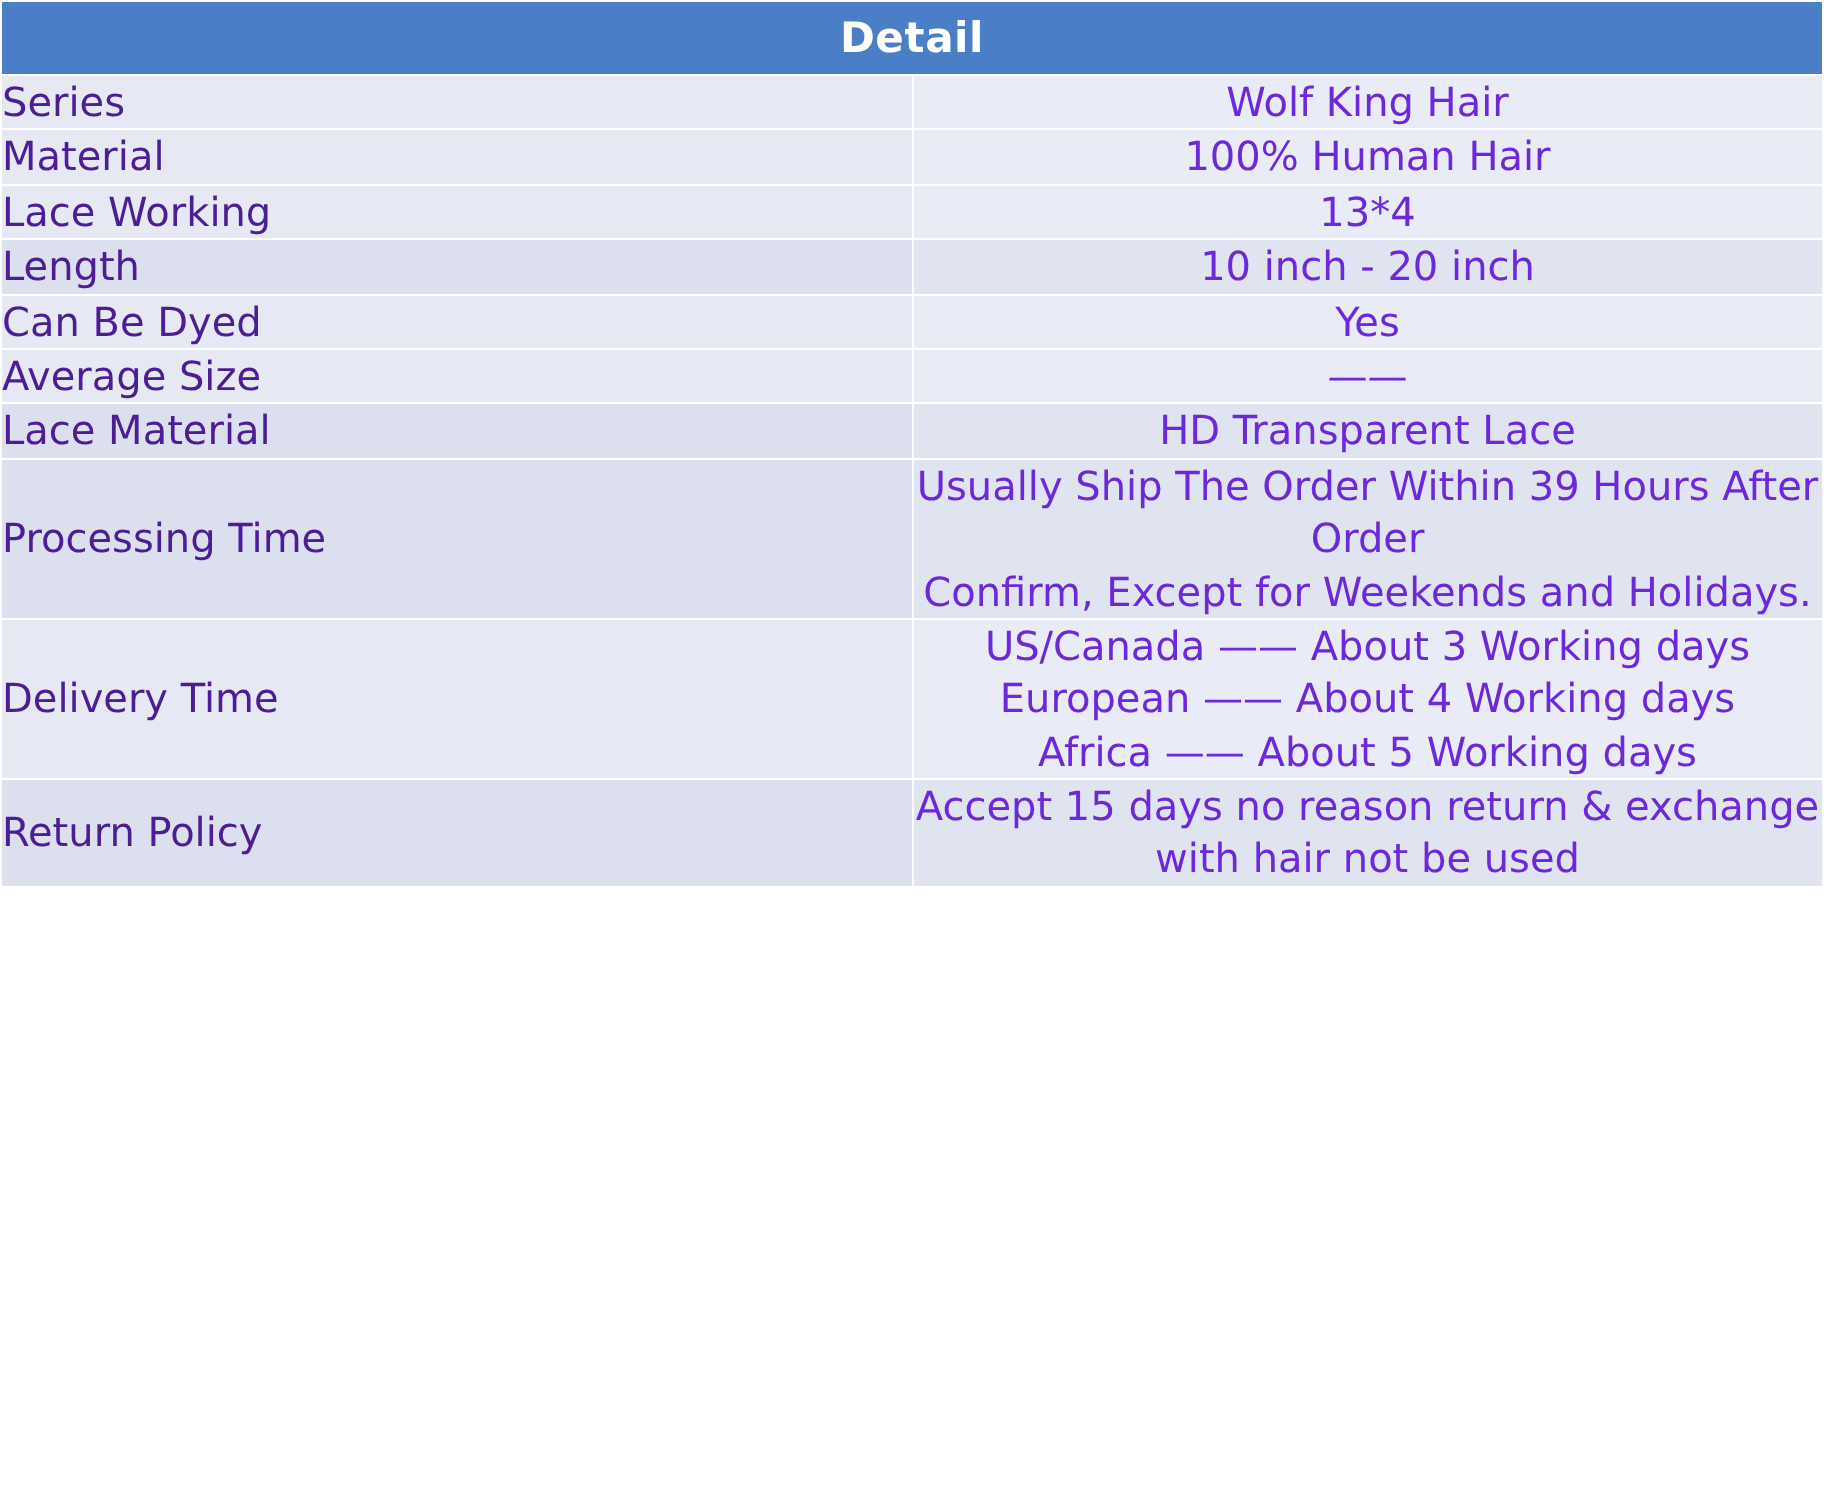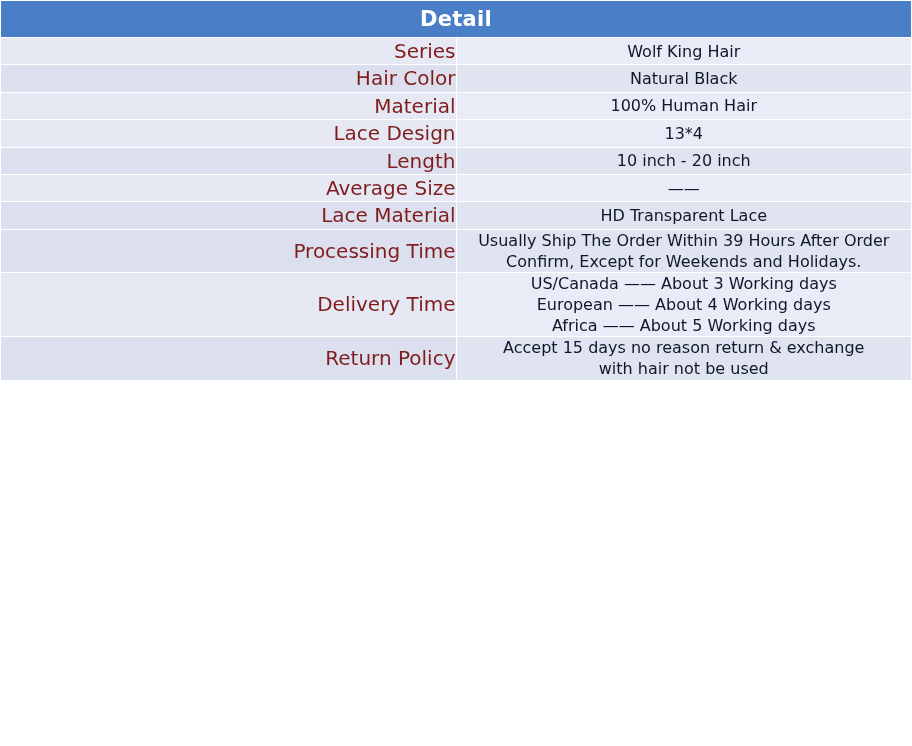--- a/index.html
+++ b/index.html
@@ -27,30 +27,30 @@
     background: #4a7fc8;
     color: #ffffff;
     font-size: 21px;
     font-weight: bold;
     text-align: center;
     height: 36px;
     letter-spacing: 0.3px;
   }
   .label-cell {
     width: 278px;
-    text-align: right;
+    text-align: left;
     font-size: 20px;
-    color: #7f1d1d;
+    color: #4c1d95;
     padding: 9px 6px;
     line-height: 1.32;
   }
   .value-cell {
     text-align: center;
-    font-size: 16px;
-    color: #0f172a;
+    font-size: 20px;
+    color: #6d28d9;
     padding: 9px 10px;
     line-height: 1.32;
   }
   
   .row-a .label-cell { background: #e6e9f4; }
   .row-a .value-cell { background: #e9ecf6; }
   .row-b .label-cell { background: #dcdfee; }
   .row-b .value-cell { background: #e0e4f1; }
 
   .value-cell .line { display: block; }
@@ -64,42 +64,42 @@
       <th class="header-cell" colspan="2">Detail</th>
     </tr>
   </thead>
   <tbody id="table-body">
       <tr class="row-a">
         <td class="label-cell">Series</td>
         <td class="value-cell">
           <span class="line">Wolf King Hair</span>
         </td>
       </tr>
-      <tr class="row-b">
-        <td class="label-cell">Hair Color</td>
-        <td class="value-cell">
-          <span class="line">Natural Black</span>
-        </td>
-      </tr>
       <tr class="row-a">
         <td class="label-cell">Material</td>
         <td class="value-cell">
           <span class="line">100% Human Hair</span>
         </td>
       </tr>
       <tr class="row-a">
-        <td class="label-cell">Lace Design</td>
+        <td class="label-cell">Lace Working</td>
         <td class="value-cell">
           <span class="line">13*4</span>
         </td>
       </tr>
       <tr class="row-b">
         <td class="label-cell">Length</td>
         <td class="value-cell">
           <span class="line">10 inch - 20 inch</span>
+        </td>
+      </tr>
+      <tr class="row-a">
+        <td class="label-cell">Can Be Dyed</td>
+        <td class="value-cell">
+          <span class="line">Yes</span>
         </td>
       </tr>
       <tr class="row-a">
         <td class="label-cell">Average Size</td>
         <td class="value-cell">
           <span class="line">——</span>
         </td>
       </tr>
       <tr class="row-b">
         <td class="label-cell">Lace Material</td>

